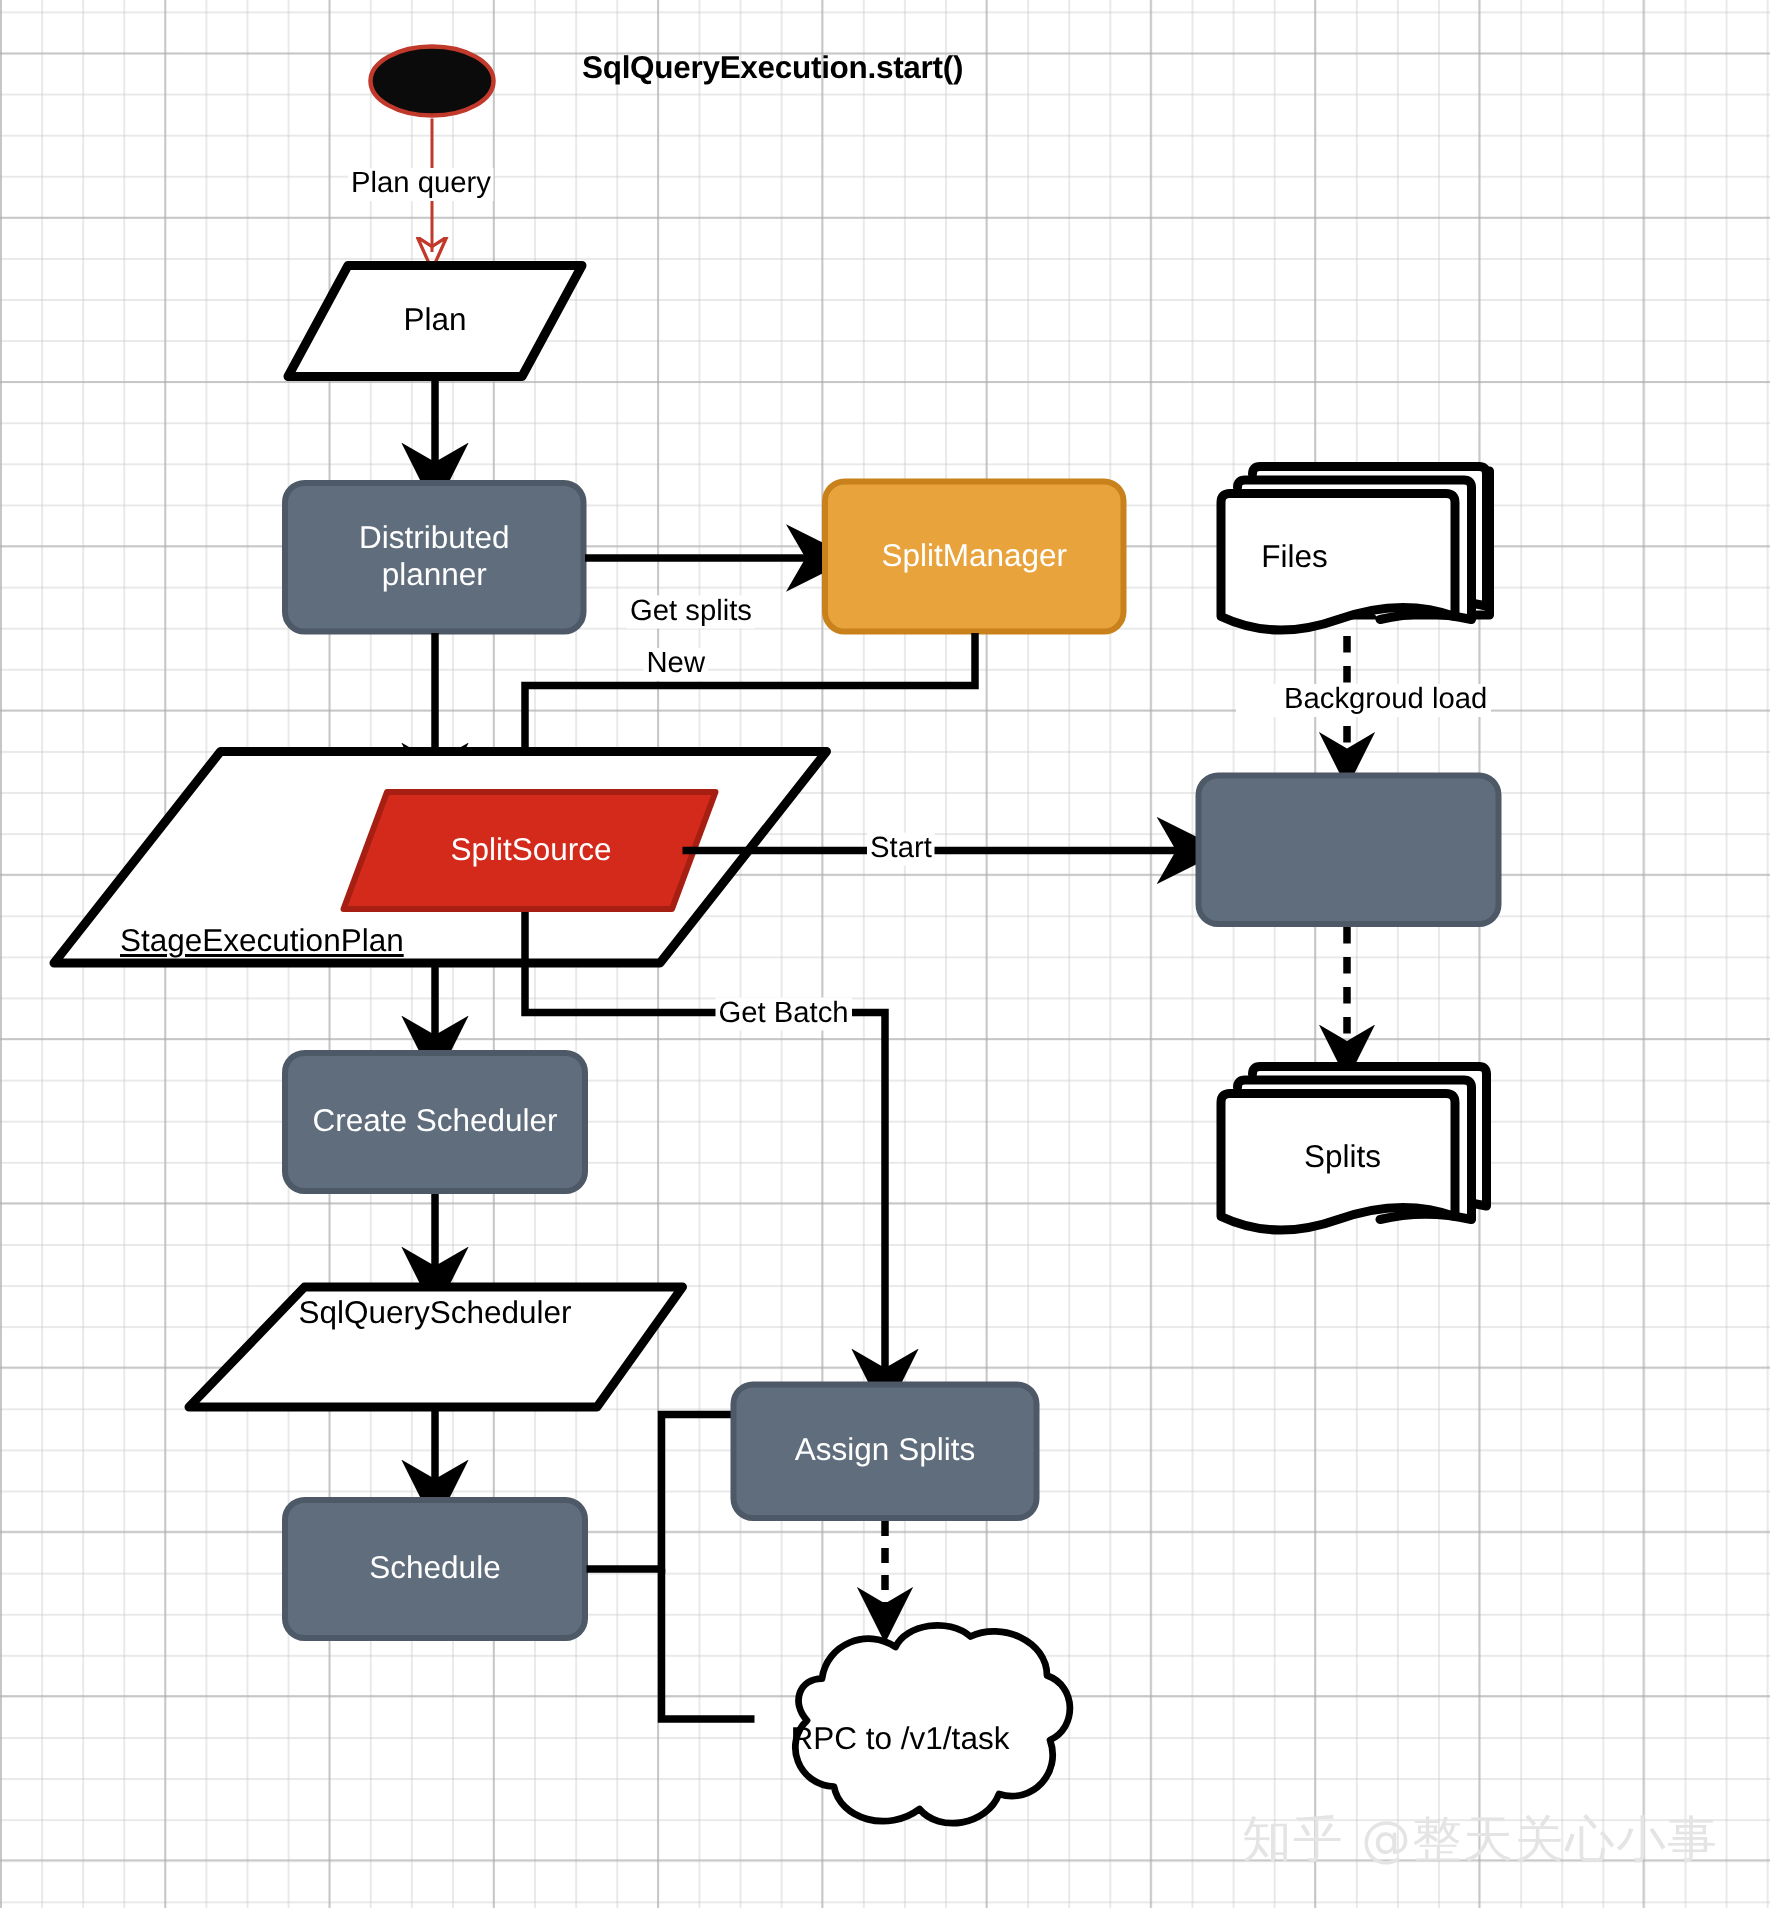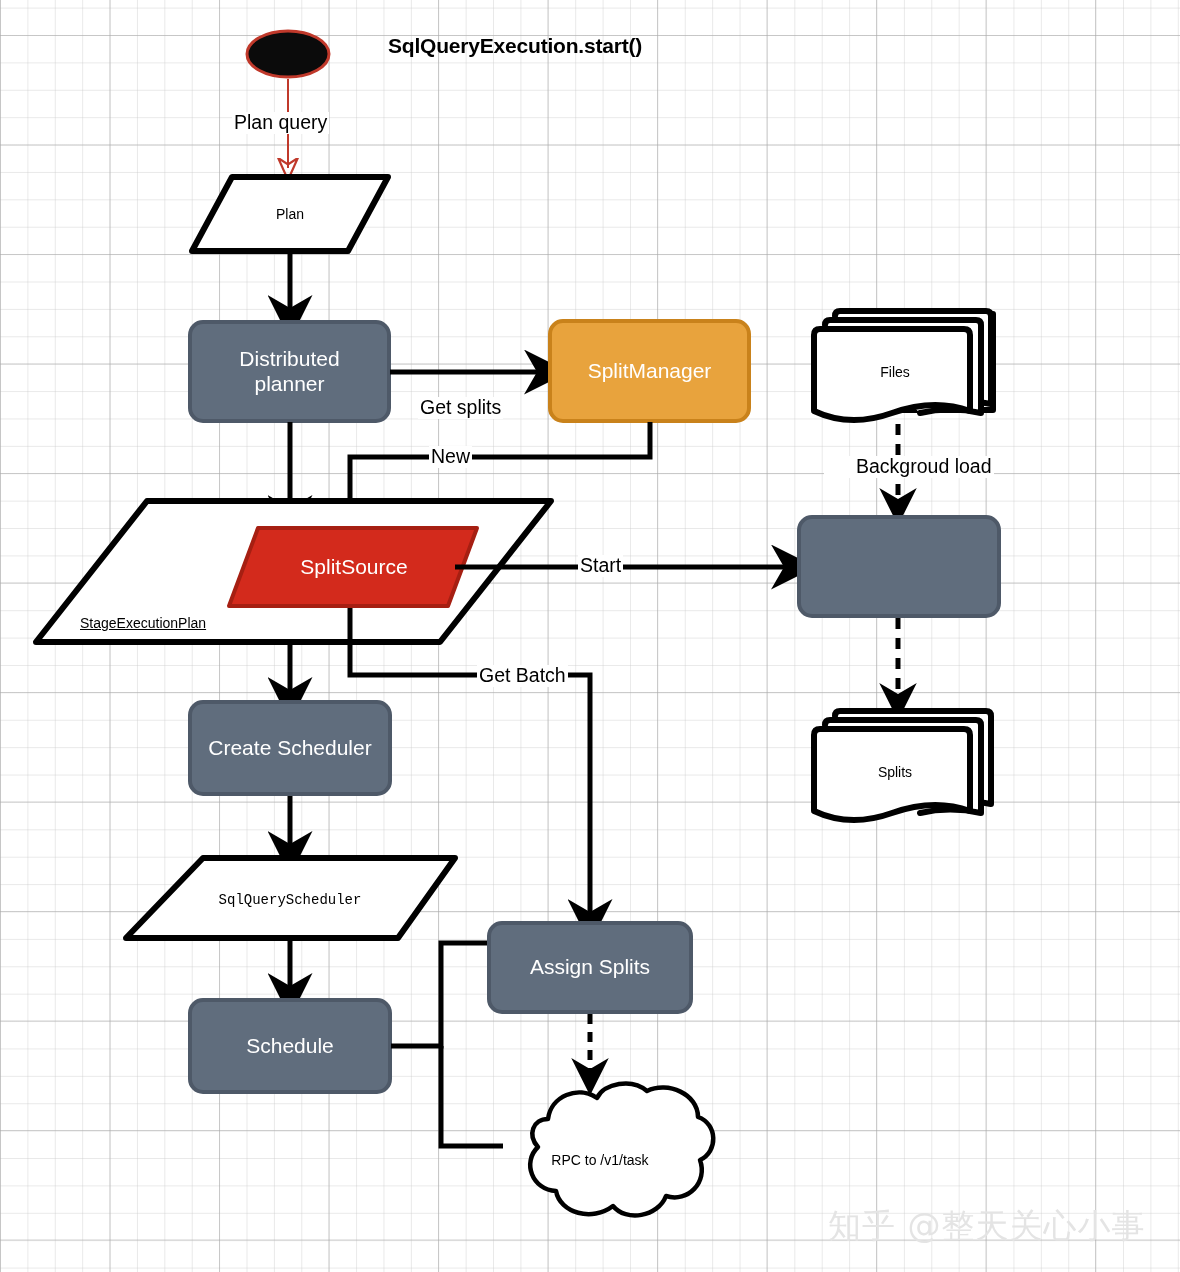--- a/index.html
+++ b/index.html
@@ -46,21 +46,21 @@
   .title{
     font-weight:bold;
     font-size:21px;
     letter-spacing:-0.2px;
   }
   .edge-lbl{
     font-size:19.5px;
     background:#ffffff;
     padding:0 2px;
   }
-  .shape-lbl{font-size:14px;}
+  .shape-lbl{font-size:21px;}
   .node-lbl{font-size:21px;}
   .watermark{
     position:absolute;
     left:828px;top:1204px;
     font-size:33px;
     color:#e4e4e4;
     font-family:"DejaVu Sans",sans-serif;
     white-space:nowrap;
     letter-spacing:1px;
   }
@@ -224,40 +224,40 @@
 
   <div class="node-text shape-lbl" style="left:215px;top:190px;width:150px;height:48px;">Plan</div>
 
   <div class="node-text node-lbl on-dark" style="left:190px;top:322px;width:199px;height:99px;">Distributed
 planner</div>
 
   <div class="lbl edge-lbl" style="left:418px;top:361px;margin-top:36px;">Get splits</div>
 
   <div class="node-text node-lbl on-dark" style="left:550px;top:321px;width:199px;height:100px;">SplitManager</div>
 
-  <div class="node-text shape-lbl" style="left:820px;top:352px;width:150px;height:40px;">Files</div>
-
-  <div class="lbl edge-lbl" style="left:429px;top:446px;">New</div>
+  <div class="node-text shape-lbl" style="left:788px;top:352px;width:150px;height:40px;">Files</div>
+
+  <div class="lbl edge-lbl" style="left:429px;top:432px;">New</div>
 
   <div class="lbl shape-lbl" style="left:80px;top:616px;text-decoration:underline;">StageExecutionPlan</div>
 
   <div class="node-text node-lbl on-dark" style="left:244px;top:547px;width:220px;height:40px;text-align:right;">SplitSource</div>
 
   <div class="lbl edge-lbl" style="left:578px;top:555px;">Start</div>
 
   <div class="lbl edge-lbl" style="left:824px;top:456px;padding-left:32px;">Backgroud load</div>
 
 
   <div class="node-text shape-lbl" style="left:820px;top:752px;width:150px;height:40px;">Splits</div>
 
   <div class="lbl edge-lbl" style="left:477px;top:665px;">Get Batch</div>
 
   <div class="node-text node-lbl on-dark" style="left:190px;top:702px;width:200px;height:92px;">Create Scheduler</div>
 
-  <div class="node-text shape-lbl" style="left:170px;top:880px;width:240px;height:40px;font-family:Liberation Mono, monospace;">SqlQueryScheduler</div>
+  <div class="node-text shape-lbl" style="left:170px;top:856px;width:240px;height:40px;">SqlQueryScheduler</div>
 
   <div class="node-text node-lbl on-dark" style="left:190px;top:1000px;width:200px;height:92px;">Schedule</div>
 
   <div class="node-text node-lbl on-dark" style="left:489px;top:923px;width:202px;height:89px;">Assign Splits</div>
 
   <div class="node-text shape-lbl" style="left:500px;top:1140px;width:200px;height:40px;">RPC to /v1/task</div>
 
   <div class="watermark">知乎 @整天关心小事</div>
 
 </div>

